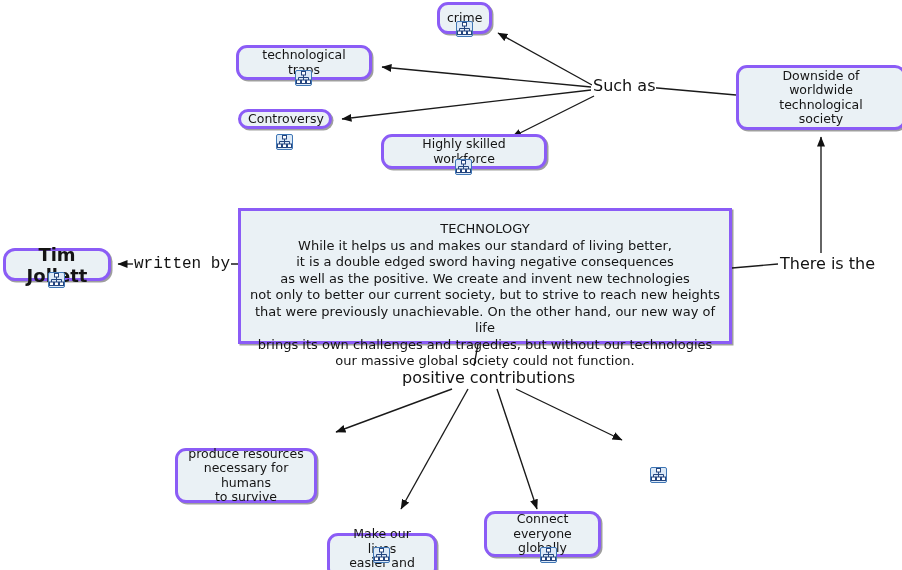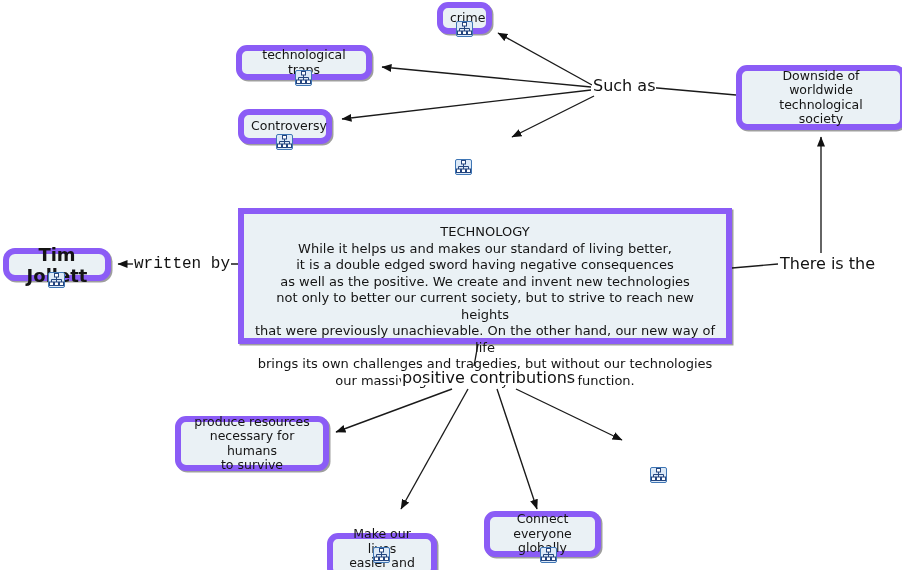--- a/index.html
+++ b/index.html
@@ -23,21 +23,21 @@
     left: 0;
     top: 0;
     width: 902px;
     height: 570px;
     pointer-events: none;
   }
   .node {
     position: absolute;
     box-sizing: border-box;
     background: #eaf1f5;
-    border: 6px solid #8b5cf6;
+    border: 3px solid #8b5cf6;
     border-radius: 11px;
     display: flex;
     align-items: center;
     justify-content: center;
     text-align: center;
     color: #141414;
     font-family: "DejaVu Sans", sans-serif;
     font-size: 12.5px;
     line-height: 14.5px;
     padding: 3px 7px;
@@ -149,33 +149,36 @@
   <span class="badge" style="left:295px;top:70px;">
     <svg width="15" height="14" viewBox="0 0 15 14" aria-hidden="true">
       <rect x="5.5" y="0.5" width="4" height="3.5" fill="#ffffff" stroke="#24457e" stroke-width="1"></rect>
       <path d="M7.5,4 L7.5,6.5 M2.5,6.5 L12.5,6.5 M2.5,6.5 L2.5,9 M7.5,6.5 L7.5,9 M12.5,6.5 L12.5,9" stroke="#24457e" stroke-width="1" fill="none"></path>
       <rect x="0.5" y="9" width="4" height="3.5" fill="#ffffff" stroke="#24457e" stroke-width="1"></rect>
       <rect x="5.5" y="9" width="4" height="3.5" fill="#ffffff" stroke="#24457e" stroke-width="1"></rect>
       <rect x="10.5" y="9" width="4" height="3.5" fill="#ffffff" stroke="#24457e" stroke-width="1"></rect>
     </svg>
   </span>
 
-  <div class="node" style="left:238px;top:109px;width:94px;height:35px;">
+  <div class="node" style="left:238px;top:109px;width:94px;height:20px;">
     <span class="txt">Controversy</span>
   </div>
   <span class="badge" style="left:276px;top:134px;">
     <svg width="15" height="14" viewBox="0 0 15 14" aria-hidden="true">
       <rect x="5.5" y="0.5" width="4" height="3.5" fill="#ffffff" stroke="#24457e" stroke-width="1"></rect>
       <path d="M7.5,4 L7.5,6.5 M2.5,6.5 L12.5,6.5 M2.5,6.5 L2.5,9 M7.5,6.5 L7.5,9 M12.5,6.5 L12.5,9" stroke="#24457e" stroke-width="1" fill="none"></path>
       <rect x="0.5" y="9" width="4" height="3.5" fill="#ffffff" stroke="#24457e" stroke-width="1"></rect>
       <rect x="5.5" y="9" width="4" height="3.5" fill="#ffffff" stroke="#24457e" stroke-width="1"></rect>
       <rect x="10.5" y="9" width="4" height="3.5" fill="#ffffff" stroke="#24457e" stroke-width="1"></rect>
     </svg>
   </span>
 
+  <div class="node" style="left:381px;top:134px;width:166px;height:35px;">
+    <span class="txt">Highly skilled workforce</span>
+  </div>
   <span class="badge" style="left:455px;top:159px;">
     <svg width="15" height="14" viewBox="0 0 15 14" aria-hidden="true">
       <rect x="5.5" y="0.5" width="4" height="3.5" fill="#ffffff" stroke="#24457e" stroke-width="1"></rect>
       <path d="M7.5,4 L7.5,6.5 M2.5,6.5 L12.5,6.5 M2.5,6.5 L2.5,9 M7.5,6.5 L7.5,9 M12.5,6.5 L12.5,9" stroke="#24457e" stroke-width="1" fill="none"></path>
       <rect x="0.5" y="9" width="4" height="3.5" fill="#ffffff" stroke="#24457e" stroke-width="1"></rect>
       <rect x="5.5" y="9" width="4" height="3.5" fill="#ffffff" stroke="#24457e" stroke-width="1"></rect>
       <rect x="10.5" y="9" width="4" height="3.5" fill="#ffffff" stroke="#24457e" stroke-width="1"></rect>
     </svg>
   </span>
 
@@ -202,21 +205,21 @@
   <span class="badge" style="left:48px;top:272px;">
     <svg width="15" height="14" viewBox="0 0 15 14" aria-hidden="true">
       <rect x="5.5" y="0.5" width="4" height="3.5" fill="#ffffff" stroke="#24457e" stroke-width="1"></rect>
       <path d="M7.5,4 L7.5,6.5 M2.5,6.5 L12.5,6.5 M2.5,6.5 L2.5,9 M7.5,6.5 L7.5,9 M12.5,6.5 L12.5,9" stroke="#24457e" stroke-width="1" fill="none"></path>
       <rect x="0.5" y="9" width="4" height="3.5" fill="#ffffff" stroke="#24457e" stroke-width="1"></rect>
       <rect x="5.5" y="9" width="4" height="3.5" fill="#ffffff" stroke="#24457e" stroke-width="1"></rect>
       <rect x="10.5" y="9" width="4" height="3.5" fill="#ffffff" stroke="#24457e" stroke-width="1"></rect>
     </svg>
   </span>
 
-  <div class="node" style="left:175px;top:416px;width:154px;height:55px;justify-content:flex-end;">
+  <div class="node" style="left:175px;top:448px;width:142px;height:55px;justify-content:flex-end;">
     <span class="txt">produce resources
 necessary for humans
 to survive</span>
   </div>
 
   <div class="node" style="left:327px;top:533px;width:110px;height:46px;">
     <span class="txt">Make our lives
 easier and safer</span>
   </div>
   <span class="badge" style="left:373px;top:547px;">

